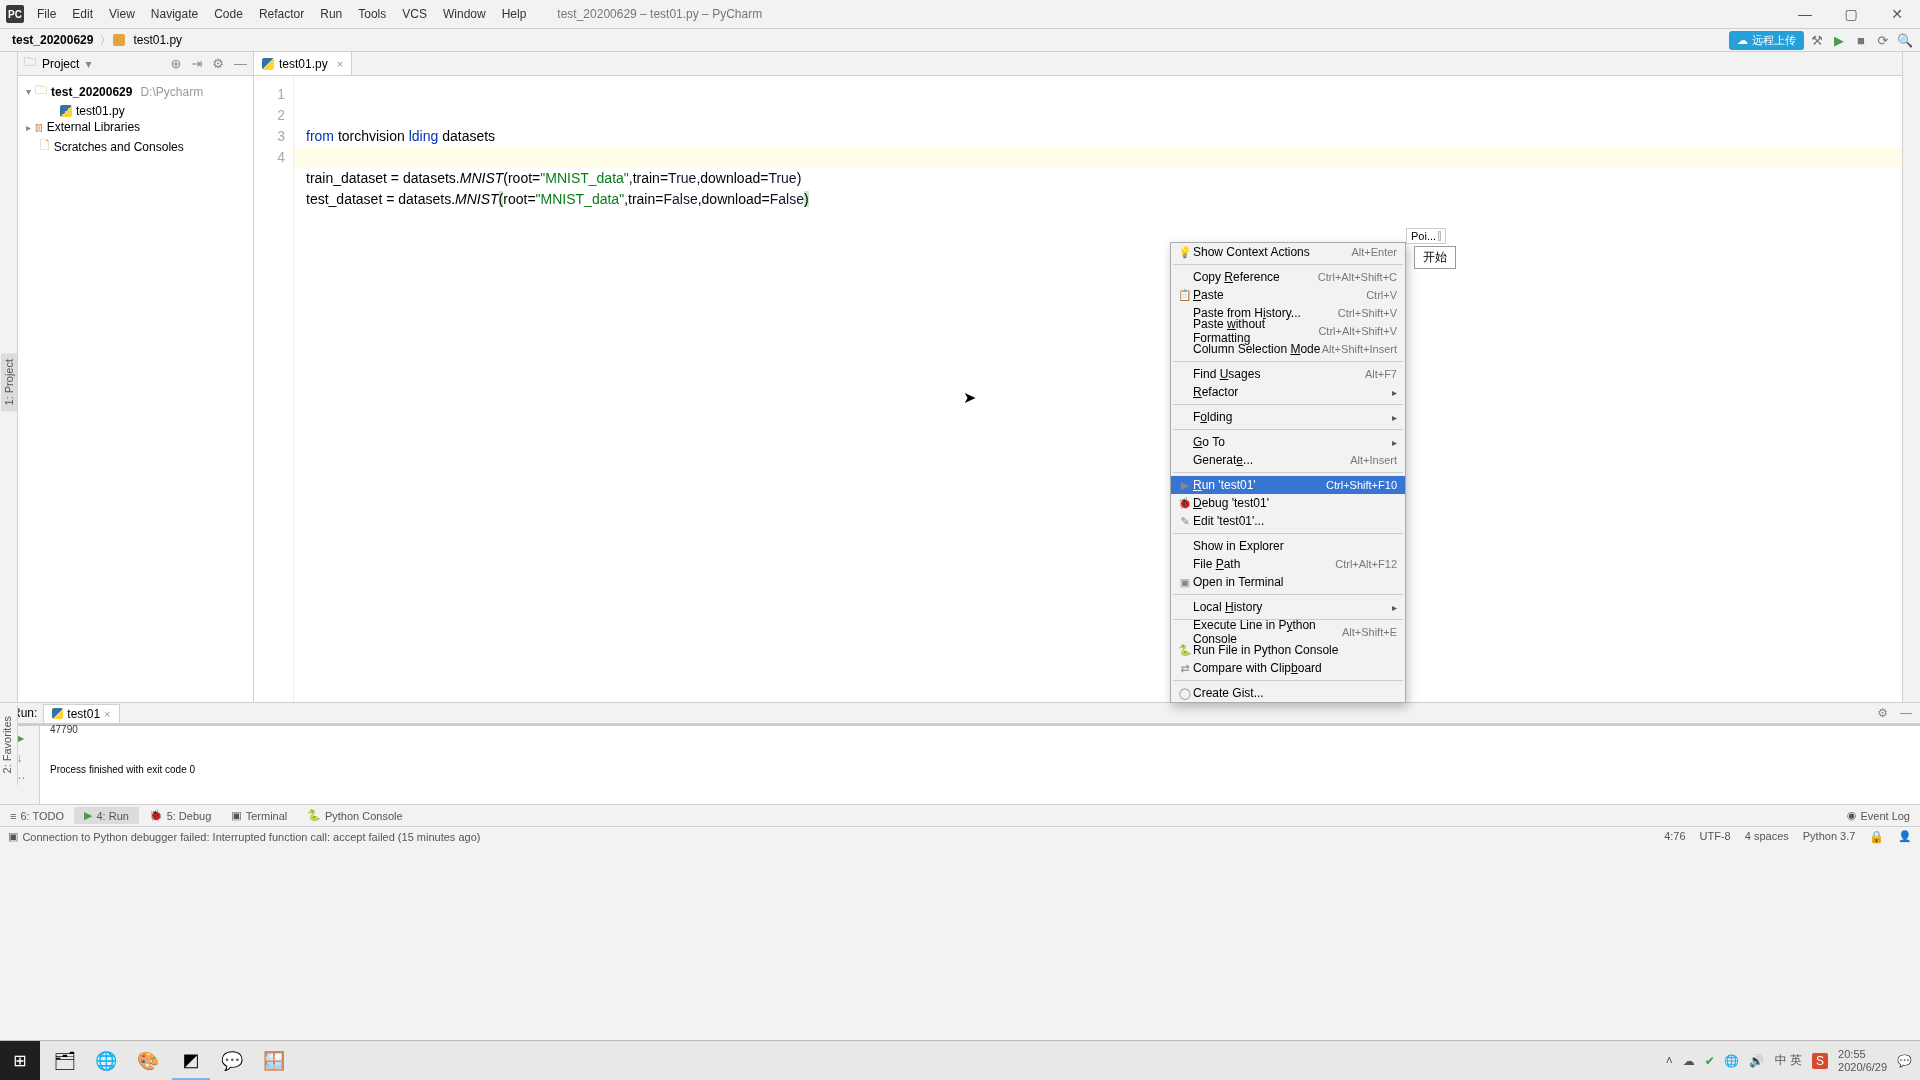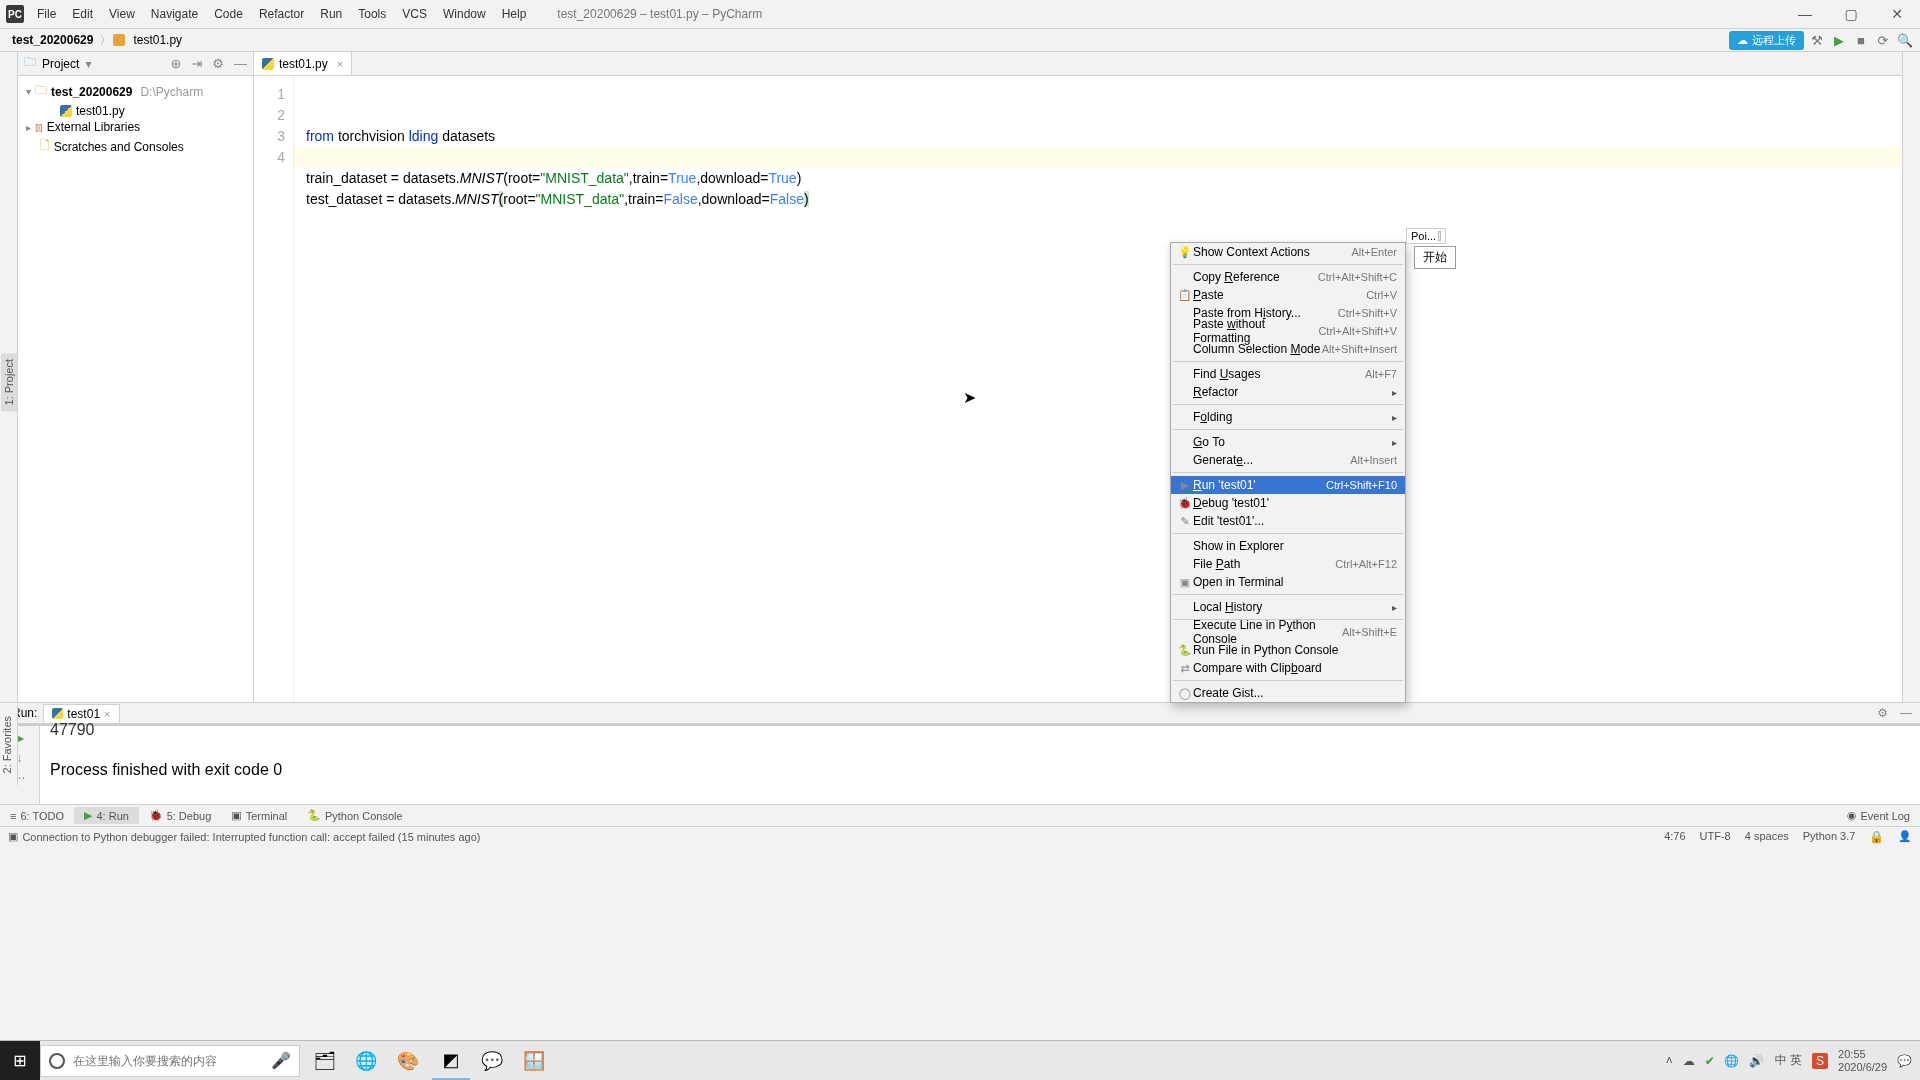--- a/index.html
+++ b/index.html
@@ -51,21 +51,21 @@
 .editor-tab .close { color: #999; font-size: 11px; margin-left: 4px; }
 
 .editor-body { flex: 1; display: flex; position: relative; }
 .gutter { width: 40px; background: #fff; border-right: 1px solid #eee; text-align: right; padding: 8px 8px 0 0; font-family: "Consolas", monospace; font-size: 14px; color: #aaa; line-height: 21px; }
 .code { flex: 1; padding: 8px 0 0 12px; font-family: "Consolas", monospace; font-size: 14px; line-height: 21px; white-space: pre; position: relative; }
 .code .hl-line { position: absolute; left: 0; right: 0; height: 21px; background: #fffde7; z-index: 0; }
 .code pre { position: relative; z-index: 1; }
 .kw { color: #0033b3; }
 .fn { font-style: italic; text-align: right; }
 .str { color: #067d17; }
-.bool { color: #3b82f6; }
+.bool { color: #0f172a; }
 .paren-hl { background: #c8e6c9; }
 
 .right-gutter { position: absolute; right: 0; top: 24px; bottom: 0; width: 12px; background: #f8f8f8; border-left: 1px solid #eee; }
 
 
 .context-menu { position: absolute; left: 916px; top: 190px; width: 236px; background: #f2f2f2; border: 1px solid #aaa; box-shadow: 2px 4px 10px rgba(0,0,0,.25); font-size: 12px; z-index: 100; }
 .context-menu .mitem { display: flex; align-items: center; padding: 2px 8px 2px 6px; height: 18px; }
 .context-menu .mitem .micon { width: 16px; display: inline-flex; justify-content: center; color: #888; font-size: 11px; }
 .context-menu .mitem .mlabel { flex: 1; }
 .context-menu .mitem .mshort { color: #777; font-size: 11px; }
@@ -84,21 +84,21 @@
 .run-panel { height: 80px; border-top: 2px solid #ccc; display: flex; background: #fff; }
 .run-tabs { height: 22px; background: #f2f2f2; border-top: 1px solid #d0d0d0; border-bottom: 1px solid #d0d0d0; display: flex; align-items: center; font-size: 12px; padding-left: 6px; }
 .run-tabs .rlabel { padding: 2px 6px; }
 .run-tabs .rtab { background: #fff; border: 1px solid #d0d0d0; border-bottom: none; padding: 2px 8px; display: flex; gap: 4px; align-items: center; }
 .run-tabs .rtab .py-icon { width: 11px; height: 11px; background: linear-gradient(135deg,#3572A5 50%,#FFD43B 50%); border-radius: 2px; }
 .run-tabs .rtab .close { color: #999; font-size: 11px; }
 .run-tabs .gear { margin-left: auto; margin-right: 8px; color: #888; }
 .run-gutter { width: 40px; background: #f2f2f2; border-right: 1px solid #d0d0d0; display: flex; flex-direction: column; align-items: center; padding-top: 4px; gap: 4px; }
 .run-gutter div { width: 16px; height: 16px; font-size: 12px; color: #888; display: flex; align-items: center; justify-content: center; }
 .run-gutter .play { color: #4a9c4a; }
-.run-output { flex: 1; font-family: "Consolas", monospace; font-size: 16px; padding: 0 10px; line-height: 20px; }
+.run-output { flex: 1; font-family: "Consolas", monospace; font-size: 10px; padding: 0 10px; line-height: 20px; }
 
 
 .bottom-tabs { height: 22px; background: #f2f2f2; border-top: 1px solid #d0d0d0; display: flex; align-items: center; font-size: 11px; }
 .bottom-tabs .btab { padding: 2px 10px; display: flex; gap: 4px; align-items: center; color: #555; }
 .bottom-tabs .btab.on { background: #dcdcdc; }
 .bottom-tabs .spacer { flex: 1; }
 
 
 .statusbar { height: 20px; background: #f2f2f2; border-top: 1px solid #d0d0d0; display: flex; align-items: center; font-size: 11px; padding: 0 8px; color: #555; }
 .statusbar .s-left { flex: 1; display: flex; gap: 4px; align-items: center; }
@@ -425,25 +425,20 @@
     <span>UTF-8</span>
     <span>4 spaces</span>
     <span>Python 3.7</span>
     <span class="lock">🔒</span>
     <span>👤</span>
   </div>
 </div>
 
 <div class="taskbar">
   <div class="start">⊞</div>
-  <div class="search">
-    <span class="circle"></span>
-    <input placeholder="在这里输入你要搜索的内容" style="">
-    <span class="mic">🎤</span>
-  </div>
   <div class="apps">
     <div>🗂</div>
     <div>🌐</div>
     <div>🎨</div>
     <div class="active">◩</div>
     <div>💬</div>
     <div>🪟</div>
   </div>
   <div class="tray">
     <span>˄</span>

